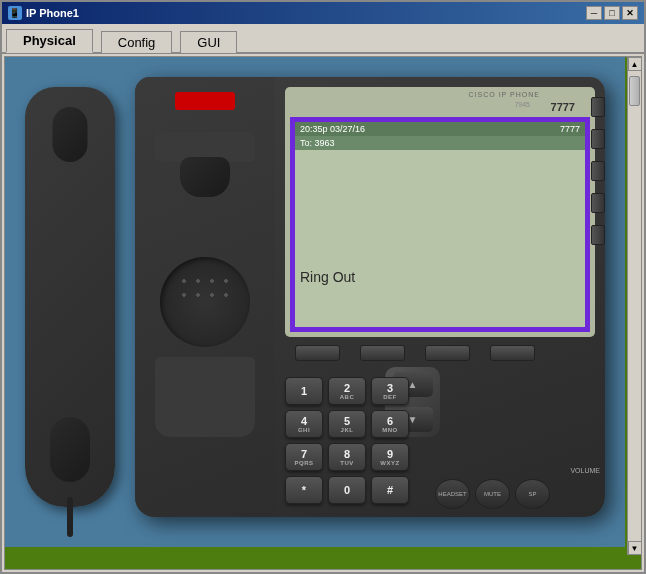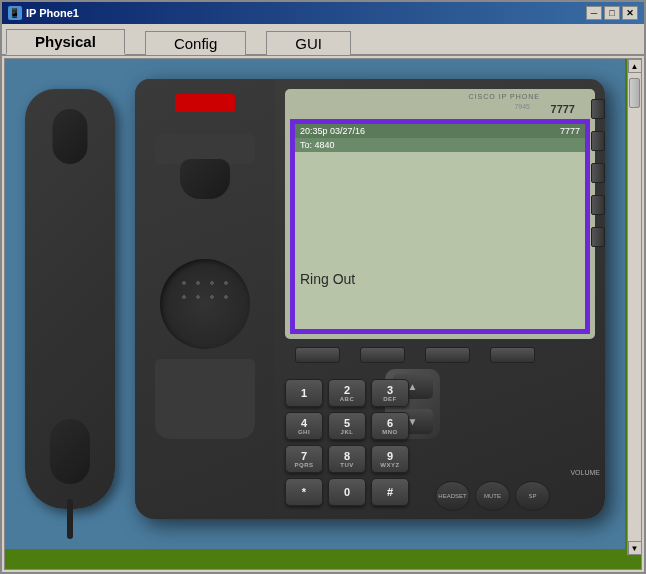--- a/index.html
+++ b/index.html
@@ -63,27 +63,27 @@
 
     .tab-bar {
       background: #d4d0c8;
       display: flex;
       align-items: flex-end;
       padding: 4px 4px 0;
       border-bottom: 2px solid #888;
     }
 
     .tab {
-      padding: 3px 28px;
+      padding: 3px 16px;
       border: 1px solid #888;
       border-bottom: none;
       cursor: pointer;
       background: #d4d0c8;
-      font-size: 15px;
-      margin-right: 20px;
+      font-size: 13px;
+      margin-right: 8px;
       position: relative;
       top: 1px;
     }
 
     .tab.active {
       background: #d4d0c8;
       border-bottom: 2px solid #d4d0c8;
       font-weight: bold;
       z-index: 1;
     }
@@ -625,21 +625,21 @@
             <div class="screen-housing">
               <div style="position:absolute;top:4px;right:55px;font-size:7px;color:#666;letter-spacing:1px;">CISCO IP PHONE</div>
               <div style="position:absolute;top:14px;right:65px;font-size:7px;color:#888;">7945</div>
               <div style="position:absolute;top:14px;right:20px;font-size:11px;color:#333;font-weight:bold;">7777</div>
 
               <div class="screen" style="margin-top:25px;height:calc(100% - 25px);">
                 <div class="screen-top-bar">
                   <span>20:35p 03/27/16</span>
                   <span>7777</span>
                 </div>
-                <div class="screen-to">To: 4840</div>
+                <div class="screen-to">To: 3963</div>
                 <div class="screen-main">
                   <div class="screen-status">Ring Out</div>
                 </div>
               </div>
 
               <div class="screen-side-btns">
                 <div class="side-btn"></div>
                 <div class="side-btn"></div>
                 <div class="side-btn"></div>
                 <div class="side-btn"></div>

